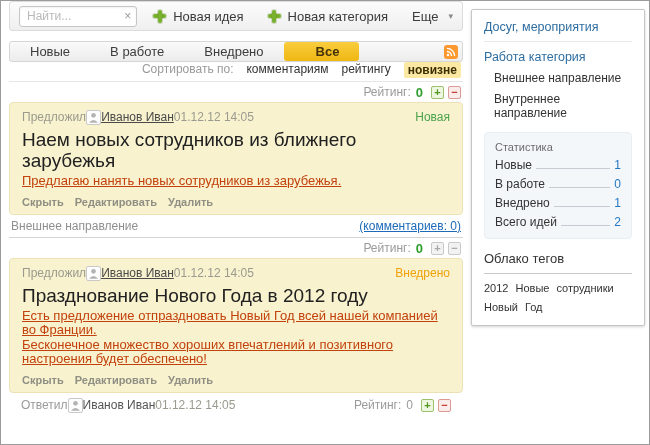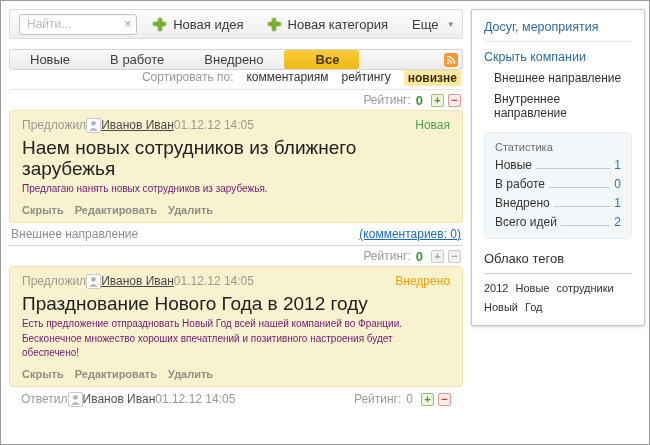--- a/index.html
+++ b/index.html
@@ -2,21 +2,21 @@
 <html><head>
 <meta charset="utf-8">
 <style>
   * { margin:0; padding:0; box-sizing:border-box; }
   body { background:#fff; }
   .page {
     position:relative; width:650px; height:445px; overflow:hidden;
     border:1px solid #9b9b9b; background:#fff;
     font-family:"Liberation Sans", sans-serif; font-size:13px; color:#333;
   }
-  .main { position:absolute; left:8px; top:8px; width:454px; }
+  .main { position:absolute; left:8px; top:0; width:454px; }
 
   
   .toolbar { height:30px; background:linear-gradient(#fcfcfc,#efefef); border:1px solid #dcdcdc;
     border-radius:3px; display:flex; align-items:center; padding:0 9px; }
   .search-wrap { position:relative; width:186px; height:21px; margin-right:16px; }
   .search { width:100%; height:100%; border:1px solid #c6c6c6; border-radius:3px;
     padding:0 20px 0 7px; font-family:"Liberation Sans",sans-serif; font-size:12px; color:#555;
     box-shadow:inset 0 1px 2px rgba(0,0,0,.06); }
   .search::placeholder { color:#b9b9b9; }
   .clear { position:absolute; right:6px; top:3px; color:#9d9d9d; font-size:12px; line-height:14px; cursor:pointer; }
@@ -60,21 +60,21 @@
   .chead { display:flex; align-items:center; gap:0; font-size:12px; color:#9a9a8e; height:16px; }
   .avatar { width:15px; height:15px; background:#fdfdfd; border:1px solid #c9c9c9; border-radius:2px;
     display:inline-flex; overflow:hidden; cursor:pointer; }
   .author { color:#4a4a4a; text-decoration:underline; cursor:pointer; }
   .author.plain { text-decoration:none; color:#555; }
   .date { color:#9a9a8e; }
   .status { margin-left:auto; font-size:12px; }
   .status.new { color:#4ba34b; }
   .status.done { color:#efa20c; }
   .title { margin-top:4px; font-size:19px; line-height:21px; color:#212121; cursor:pointer; }
-  .bline { margin-top:3px; font-size:10px; line-height:14px; color:#701a75; }
+  .bline { margin-top:3px; font-size:13px; line-height:14px; color:#c2410c;text-decoration:underline; }
   .readmore { display:inline-block; margin-top:6px; font-size:12px; color:#1d6ab8; cursor:pointer; }
   .actions { margin-top:8px; display:flex; gap:11px; font-size:11px; color:#8f8f83;font-weight:bold; }
   .act { cursor:pointer; }
 
   .card-footer { height:23px; display:flex; align-items:center; justify-content:space-between;
     border-bottom:1px solid #d4d4d4; font-size:12px; padding:0 2px; }
   .cat-name { color:#8f8f8f; }
   .comments-link { color:#1d6ab8; text-decoration:underline; cursor:pointer; }
 
   
@@ -232,21 +232,21 @@
           <span class="r-btn down">−</span>
         </span>
       </div>
 
     </div>
 
   </div>
 
   <div class="sidebar">
     <span class="cat-link first">Досуг, мероприятия</span>
-    <span class="cat-link">Скрыть компании</span>
+    <span class="cat-link">Работа категория</span>
     <span class="cat-sub">Внешнее направление</span>
     <span class="cat-sub">Внутреннее направление</span>
 
     <div class="stats">
       <div class="stats-title">Статистика</div>
       <div class="stat-row">
         <span>Новые</span>
         <span class="leader"></span>
         <span class="sv">1</span>
       </div>

